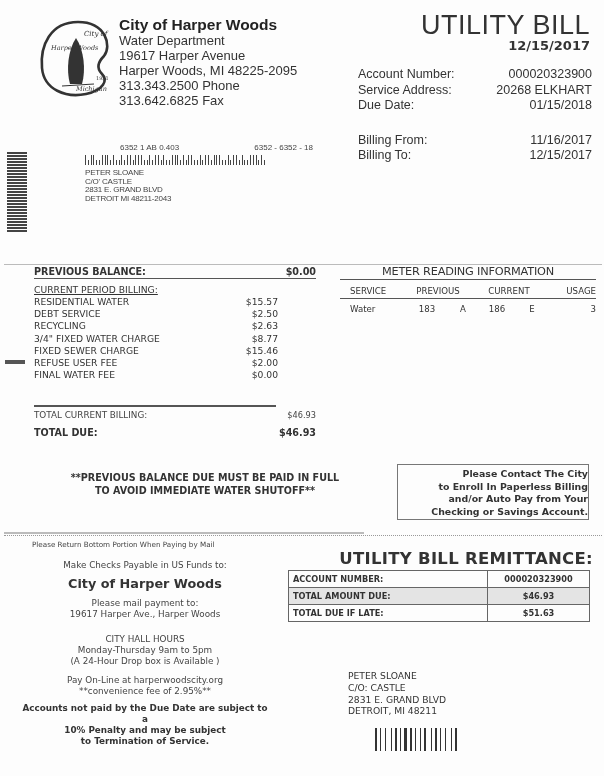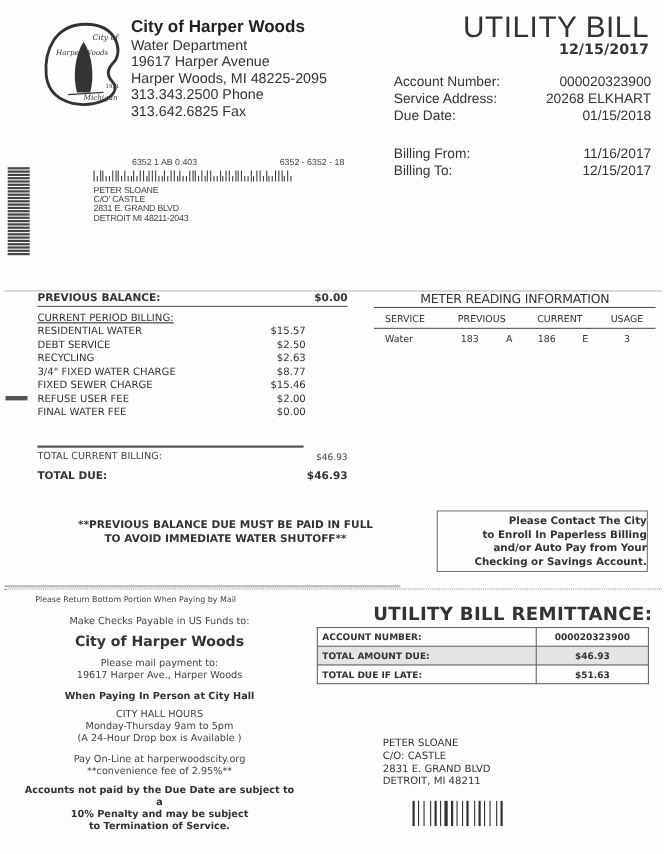--- a/index.html
+++ b/index.html
@@ -45,21 +45,21 @@
     .meter { left: 340px; top: 265px; width: 256px; font-family: "DejaVu Sans", sans-serif; color: #333; }
     .meter-title { text-align: center; font-size: 11.3px; border-bottom: 1.5px solid #555; padding-bottom: 1px; letter-spacing: -0.2px; }
     .meter-head, .meter-row { display: flex; font-size: 8.6px; }
     .meter-head { margin-top: 6px; border-bottom: 1px solid #555; padding-bottom: 2px; }
     .meter-row { margin-top: 5px; }
     .mc1 { width: 62px; padding-left: 10px; }
     .mc2 { width: 50px; text-align: center; }
     .mc3 { width: 22px; text-align: center; }
     .mc4 { width: 46px; text-align: center; }
     .mc5 { width: 24px; text-align: center; }
-    .mc6 { width: 52px; text-align: center; }
+    .mc6 { width: 52px; text-align: right; }
 
     
     .shutoff { left: 60px; top: 471px; width: 290px; text-align: center; font-size: 9.6px; font-weight: bold; color: #333; line-height: 13px; }
     .paperless { left: 397px; top: 464px; width: 192px; height: 56px; border: 1px solid #777; text-align: right; font-size: 9.4px; font-weight: bold; color: #333; line-height: 12.7px; padding-top: 3px; }
 
     .tear { left: 4px; top: 535px; width: 598px; border-top: 1px dotted #999; }
     .tear-shade { left: 4px; top: 532px; width: 360px; height: 2px; background: #bbb; }
 
     
     .return-note { left: 32px; top: 540px; font-size: 7.2px; color: #444; }
@@ -328,21 +328,20 @@
 <div class="abs tear-shade"></div>
 <div class="abs tear"></div>
 
 <div class="abs return-note">Please Return Bottom Portion When Paying by Mail</div>
 <div class="abs rem-left">
   <div>Make Checks Payable in US Funds to:</div>
   <div class="city">City of Harper Woods</div>
   <div>Please mail payment to:</div>
   <div>19617 Harper Ave., Harper Woods</div>
   <div class="gap8"></div>
-  <div class="bold">When Paying In Person at City Hall</div>
   <div class="gap6"></div>
   <div>CITY HALL HOURS</div>
   <div>Monday-Thursday 9am to 5pm</div>
   <div>(A 24-Hour Drop box is Available )</div>
   <div class="gap8"></div>
   <div>Pay On-Line at harperwoodscity.org</div>
   <div>**convenience fee of 2.95%**</div>
   <div class="gap6"></div>
   <div class="bold">Accounts not paid by the Due Date are subject to a</div>
   <div class="bold">10% Penalty and may be subject</div>

